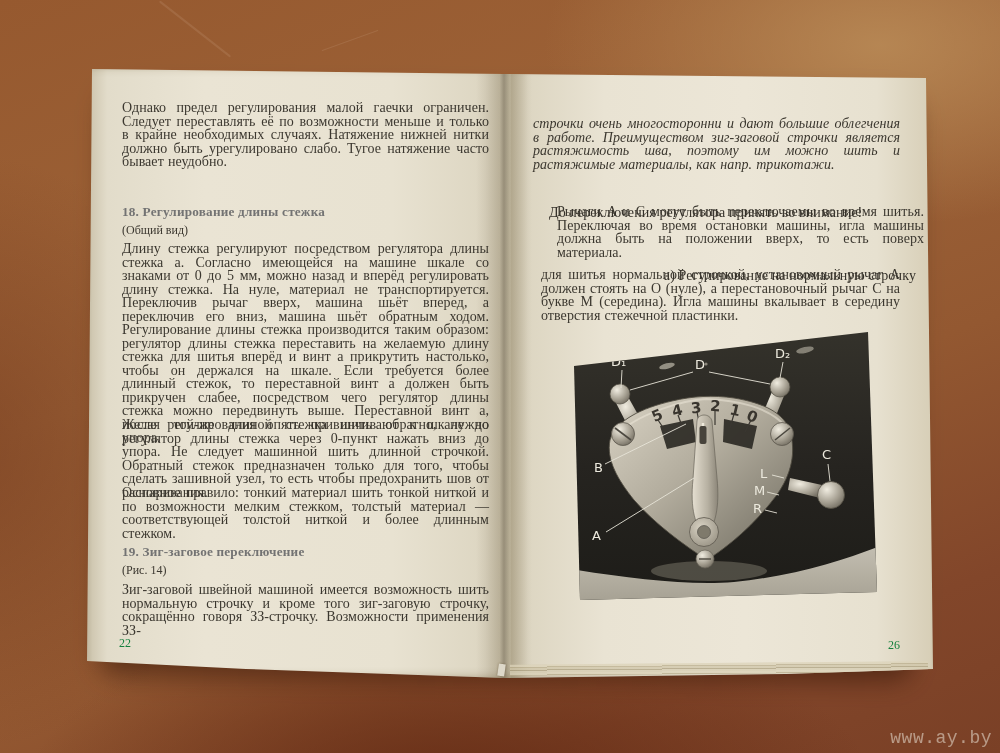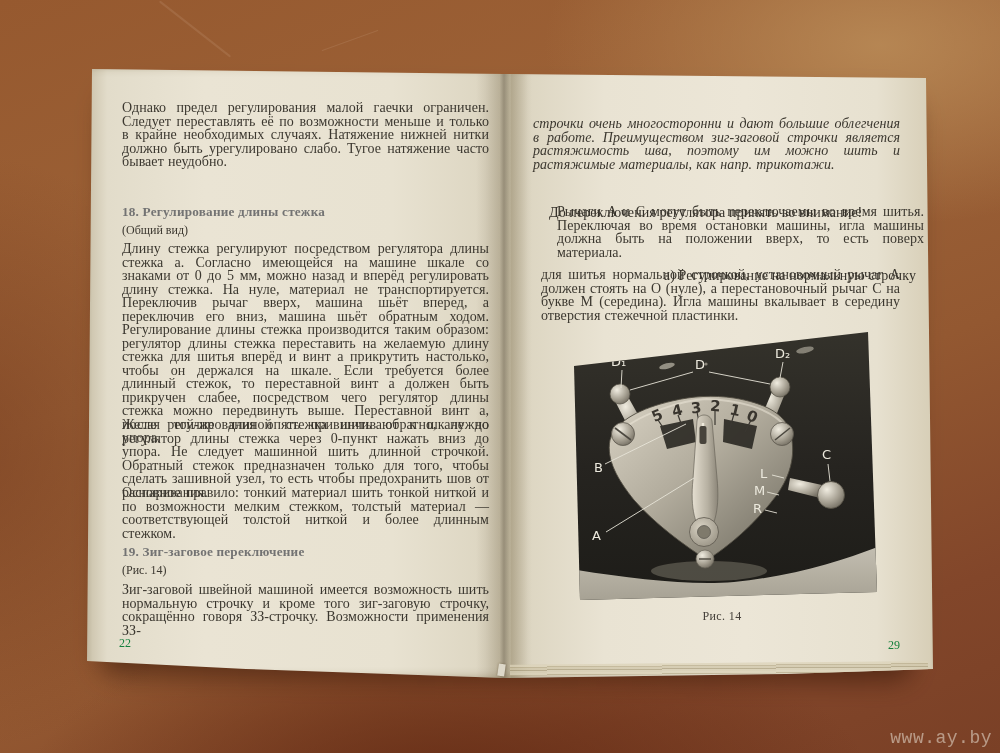--- a/index.html
+++ b/index.html
@@ -210,17 +210,16 @@
           <text class="fig-label" x="28" y="212">A</text>
           <text class="fig-label" x="258" y="131">C</text>
           <text class="fig-label" x="196" y="150">L</text>
           <text class="fig-label" x="190" y="167">M</text>
           <text class="fig-label" x="189" y="185">R</text>
         </g>
       </g>
     </svg>
   </div>
 
-  <div id="figure-caption">Рис. 14</div>
-  <div class="pgnum abs" style="left:447px;top:572px;width:367px;text-align:right;">29</div>
+  <div class="pgnum abs" style="left:447px;top:572px;width:367px;text-align:right;">26</div>
 </div>
 
 <div id="watermark">www.ay.by</div>
 
 </body></html>

